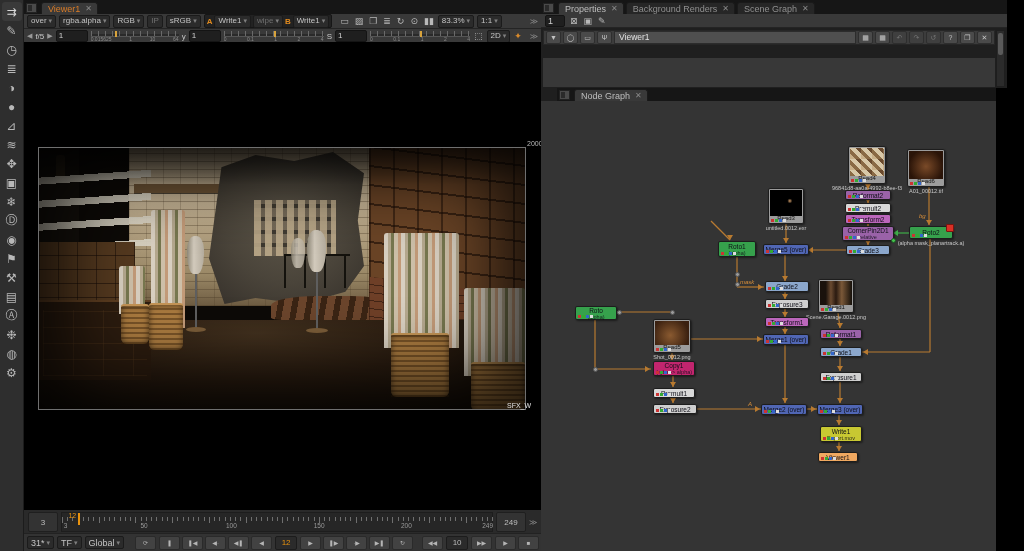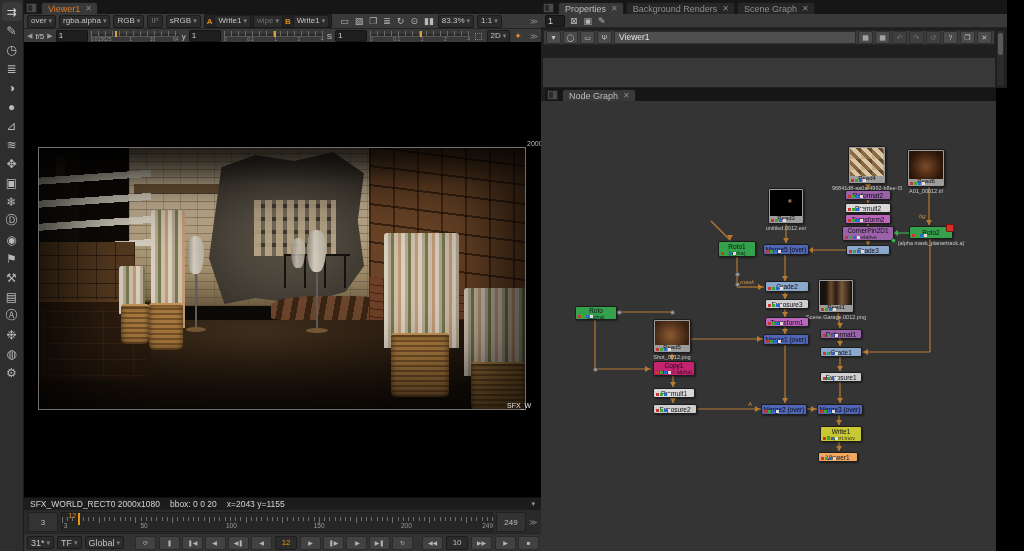--- a/index.html
+++ b/index.html
@@ -143,21 +143,21 @@
     color:#e2e2e2;padding:0 4px;font-size:8.5px;}
   #node-tabs{left:2px;top:45px;width:452px;height:13px;display:flex;align-items:flex-end;gap:1px;
     background:#333;border-bottom:1px solid #232323;}
   .ntab{padding:1px 8px;height:11px;box-sizing:border-box;border:1px solid #262626;border-bottom:none;
     border-radius:3px 3px 0 0;background:#303030;color:#9a9a9a;font-size:8px;}
   .ntab.active{background:#4a4a4a;color:#dedede;}
   #props-content{left:2px;top:58px;width:452px;height:29px;background:#383838;}
   #props-scroll{left:455px;top:30px;width:9px;height:57px;background:#2b2b2b;border:1px solid #1e1e1e;box-sizing:border-box;}
   #props-scroll .thumb{position:absolute;left:1px;top:2px;width:5px;height:22px;background:#5a5a5a;border-radius:2px;}
   
-  #ng-tabbar{left:4px;top:88px;width:455px;height:13px;}
+  #ng-tabbar{left:16px;top:88px;width:455px;height:13px;}
   #ng-canvas{left:0;top:101px;width:455px;height:450px;background:#343434;overflow:hidden;}
   #ng-svg{position:absolute;left:0;top:0;}
   .ng-node{position:absolute;border:1px solid #1d1d1d;border-radius:2px;box-sizing:border-box;
     color:#0e0e16;display:flex;flex-direction:column;align-items:center;justify-content:center;
     font-size:6.5px;line-height:7px;box-shadow:1px 1px 2px rgba(0,0,0,.45);}
   .ng-node .ng-sub{font-size:5.5px;line-height:6px;opacity:.85;}
   .ng-chips{position:absolute;left:2px;bottom:1px;display:flex;gap:1px;}
   .ng-chip{width:3px;height:3px;}
   .ng-badge{position:absolute;right:-2px;top:-3px;width:6px;height:6px;background:#d93025;
     border:1px solid #7a1410;border-radius:1px;}
@@ -349,26 +349,20 @@
         <div class="vi vi-rolls" style="left:345px;top:85px;width:75px;height:115px"></div>
         <div class="vi vi-basket" style="left:352px;top:185px;width:58px;height:62px"></div>
         <div class="vi vi-rolls" style="left:425px;top:140px;width:61px;height:88px"></div>
         <div class="vi vi-basket" style="left:432px;top:214px;width:54px;height:47px"></div>
         <div class="vi vi-vignette"></div>
       </div>
       <span class="ov-label" style="left:503px;top:98px">2000,</span>
       <span class="ov-label" style="left:483px;top:360px;color:#e0e0e0">SFX_W</span>
     </div>
 
-    <div id="status-bar" class="abs">
-      <span>SFX_WORLD_RECT0 2000x1080</span>
-      <span>bbox: 0 0 20</span>
-      <span>x=2043 y=1155</span>
-      <span id="status-caret">▾</span>
-    </div>
 
     <div id="timeline" class="abs">
       <span class="tl-field">3</span>
       <span id="ruler">
           <span class="ruler-tick" style="left: 0%; height: 6px;"></span>
           <span class="ruler-tick" style="left: 1.21951%;"></span>
           <span class="ruler-tick" style="left: 2.43902%;"></span>
           <span class="ruler-tick" style="left: 3.65854%;"></span>
           <span class="ruler-tick" style="left: 4.87805%;"></span>
           <span class="ruler-tick" style="left: 6.09756%;"></span>

